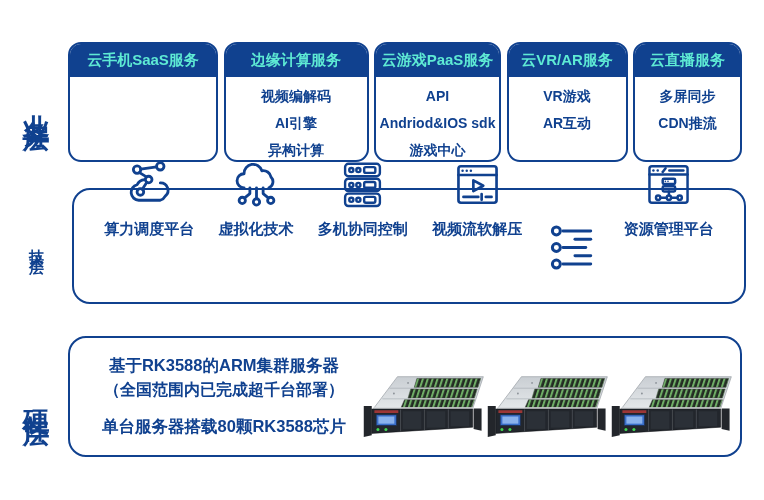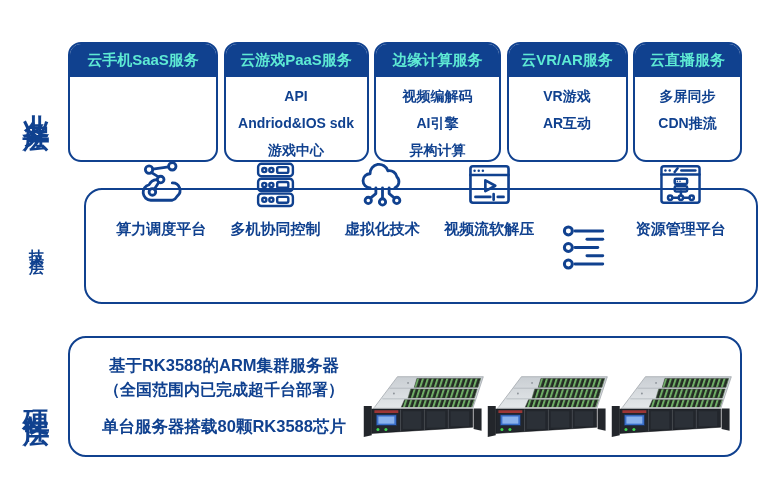--- a/index.html
+++ b/index.html
@@ -36,21 +36,21 @@
   .box-title {
     background:var(--primary); color:#5eead4; font-weight:700; font-size:15px;
     height:33px; flex:0 0 33px; display:flex; align-items:center; justify-content:center;
     white-space:nowrap;
   }
   .box-body { flex:1; display:flex; flex-direction:column; align-items:center; padding-top:6px; }
   .box-item { font-size:14px; font-weight:600; color:var(--primary); line-height:27px; white-space:nowrap; }
 
   
   .tech-box {
-    position:absolute; left:84px; top:188px; width:674px; height:116px;
+    position:absolute; left:72px; top:188px; width:674px; height:116px;
     box-sizing:border-box; border:2.5px solid var(--primary); border-radius:18px;
     display:flex; align-items:center; justify-content:space-evenly; padding:2px 6px 0 6px;
   }
   .tech-item { display:flex; flex-direction:column; align-items:center; gap:9px; }
   .tech-icon { width:53px; height:53px; color:var(--primary); display:block; }
   .tech-label { font-size:15px; font-weight:700; color:var(--primary); white-space:nowrap; }
 
   
   .hardware-box {
     position:absolute; left:68px; top:336px; width:674px; height:121px;
@@ -74,38 +74,38 @@
   <div class="layer-label business-label">业务层</div>
   <div class="layer-label tech-label">技术层</div>
   <div class="layer-label hardware-label">硬件层</div>
 
   <div class="business-row" id="business-row">
     <div class="biz-box">
       <div class="box-title">云手机SaaS服务</div>
     </div>
 
     <div class="biz-box">
+      <div class="box-title">边缘计算服务</div>
+      <div class="box-body">
+          <div class="box-item">视频编解码</div>
+          <div class="box-item">AI引擎</div>
+          <div class="box-item">异构计算</div>
+        </div>
+    </div>
+
+    <div class="biz-box">
       <div class="box-title">云游戏PaaS服务</div>
       <div class="box-body">
           <div class="box-item">API</div>
           <div class="box-item">Andriod&amp;IOS sdk</div>
           <div class="box-item">游戏中心</div>
         </div>
     </div>
 
     <div class="biz-box">
-      <div class="box-title">边缘计算服务</div>
-      <div class="box-body">
-          <div class="box-item">视频编解码</div>
-          <div class="box-item">AI引擎</div>
-          <div class="box-item">异构计算</div>
-        </div>
-    </div>
-
-    <div class="biz-box">
       <div class="box-title">云VR/AR服务</div>
       <div class="box-body">
           <div class="box-item">VR游戏</div>
           <div class="box-item">AR互动</div>
         </div>
     </div>
 
     <div class="biz-box">
       <div class="box-title">云直播服务</div>
       <div class="box-body">
@@ -118,30 +118,30 @@
   <div class="tech-box" id="tech-row">
     <div class="tech-item">
       <svg class="tech-icon">
           <use href="#compute-scheduling-cloud-icon"></use>
         </svg>
       <div class="tech-label">算力调度平台</div>
     </div>
 
     <div class="tech-item">
       <svg class="tech-icon">
+          <use href="#virtualization-cloud-icon"></use>
+        </svg>
+      <div class="tech-label">虚拟化技术</div>
+    </div>
+
+    <div class="tech-item">
+      <svg class="tech-icon">
           <use href="#server-stack-icon"></use>
         </svg>
       <div class="tech-label">多机协同控制</div>
-    </div>
-
-    <div class="tech-item">
-      <svg class="tech-icon">
-          <use href="#virtualization-cloud-icon"></use>
-        </svg>
-      <div class="tech-label">虚拟化技术</div>
     </div>
 
     <div class="tech-item">
       <svg class="tech-icon">
           <use href="#video-player-icon"></use>
         </svg>
       <div class="tech-label">视频流软解压</div>
     </div>
 
     <div class="tech-item">

